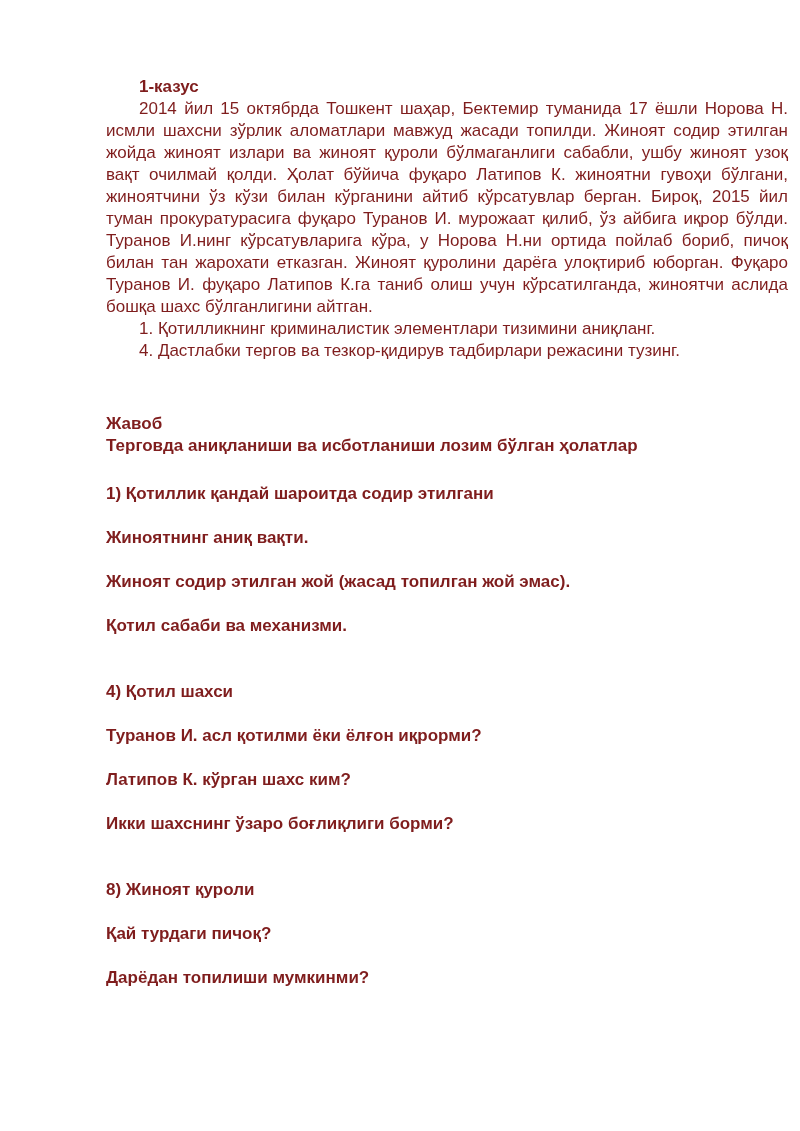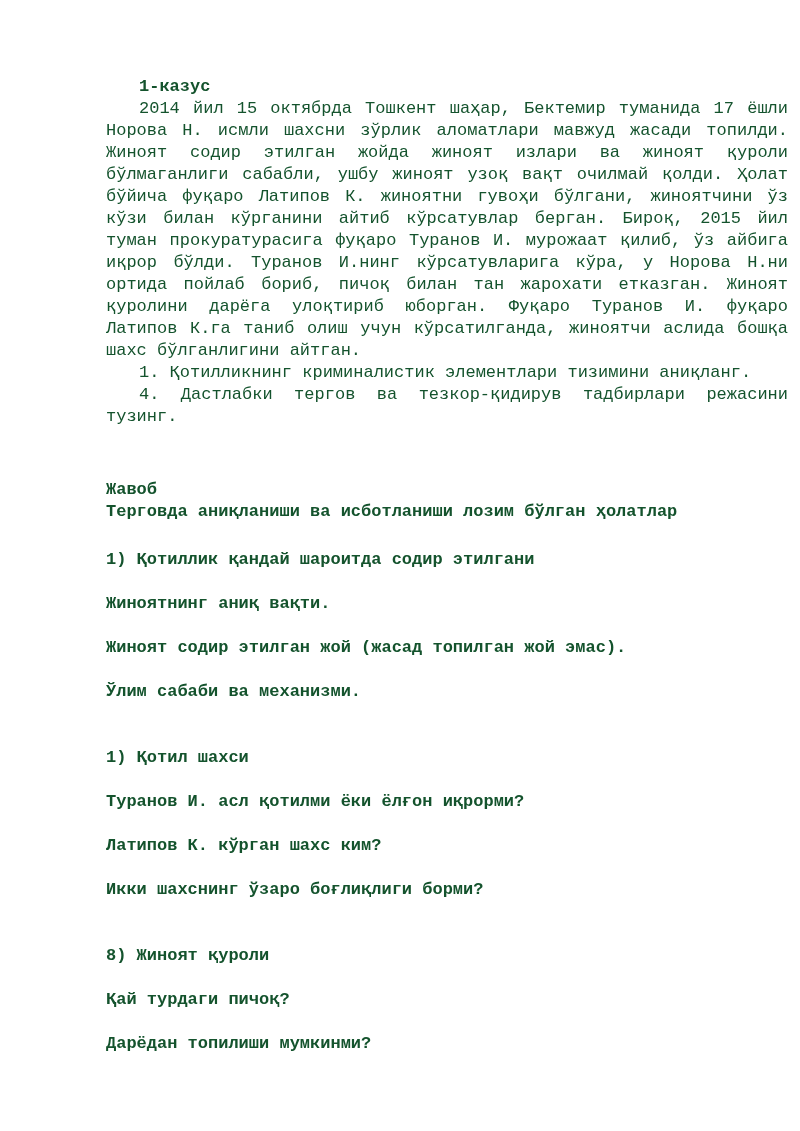--- a/index.html
+++ b/index.html
@@ -6,22 +6,22 @@
   html, body {
     margin: 0;
     padding: 0;
     background: #ffffff;
   }
   .page {
     position: relative;
     width: 800px;
     height: 1131px;
     background: #ffffff;
-    color: #14532d;
-    font-family: Liberation Mono, monospace;
+    color: #7f1d1d;
+    font-family: Liberation Sans, sans-serif;
     font-size: 17px;
     line-height: 22px;
     padding: 76px 12px 0 106px;
     overflow: hidden;
   }
   p { margin: 0; }
   .bold { font-weight: bold; }
   .indent { text-indent: 33px; }
   .justify { text-align: justify; }
   .answer-heading { margin-top: 51px; }
@@ -42,25 +42,25 @@
   <p class="indent justify">4. Дастлабки тергов ва тезкор-қидирув тадбирлари режасини тузинг.</p>
 
   <div>
     <p class="bold answer-heading">Жавоб</p>
     <p class="bold">Терговда аниқланиши ва исботланиши лозим бўлган ҳолатлар</p>
 
     <div class="answer-group first">
       <p class="bold">1) Қотиллик қандай шароитда содир этилгани</p>
       <p class="bold answer-item">Жиноятнинг аниқ вақти.</p>
       <p class="bold answer-item">Жиноят содир этилган жой (жасад топилган жой эмас).</p>
-      <p class="bold answer-item">Ўлим сабаби ва механизми.</p>
+      <p class="bold answer-item">Қотил сабаби ва механизми.</p>
     </div>
 
     <div class="answer-group">
-      <p class="bold">1) Қотил шахси</p>
+      <p class="bold">4) Қотил шахси</p>
       <p class="bold answer-item">Туранов И. асл қотилми ёки ёлғон иқрорми?</p>
       <p class="bold answer-item">Латипов К. кўрган шахс ким?</p>
       <p class="bold answer-item">Икки шахснинг ўзаро боғлиқлиги борми?</p>
     </div>
 
     <div class="answer-group">
       <p class="bold">8) Жиноят қуроли</p>
       <p class="bold answer-item">Қай турдаги пичоқ?</p>
       <p class="bold answer-item">Дарёдан топилиши мумкинми?</p>
     </div>

